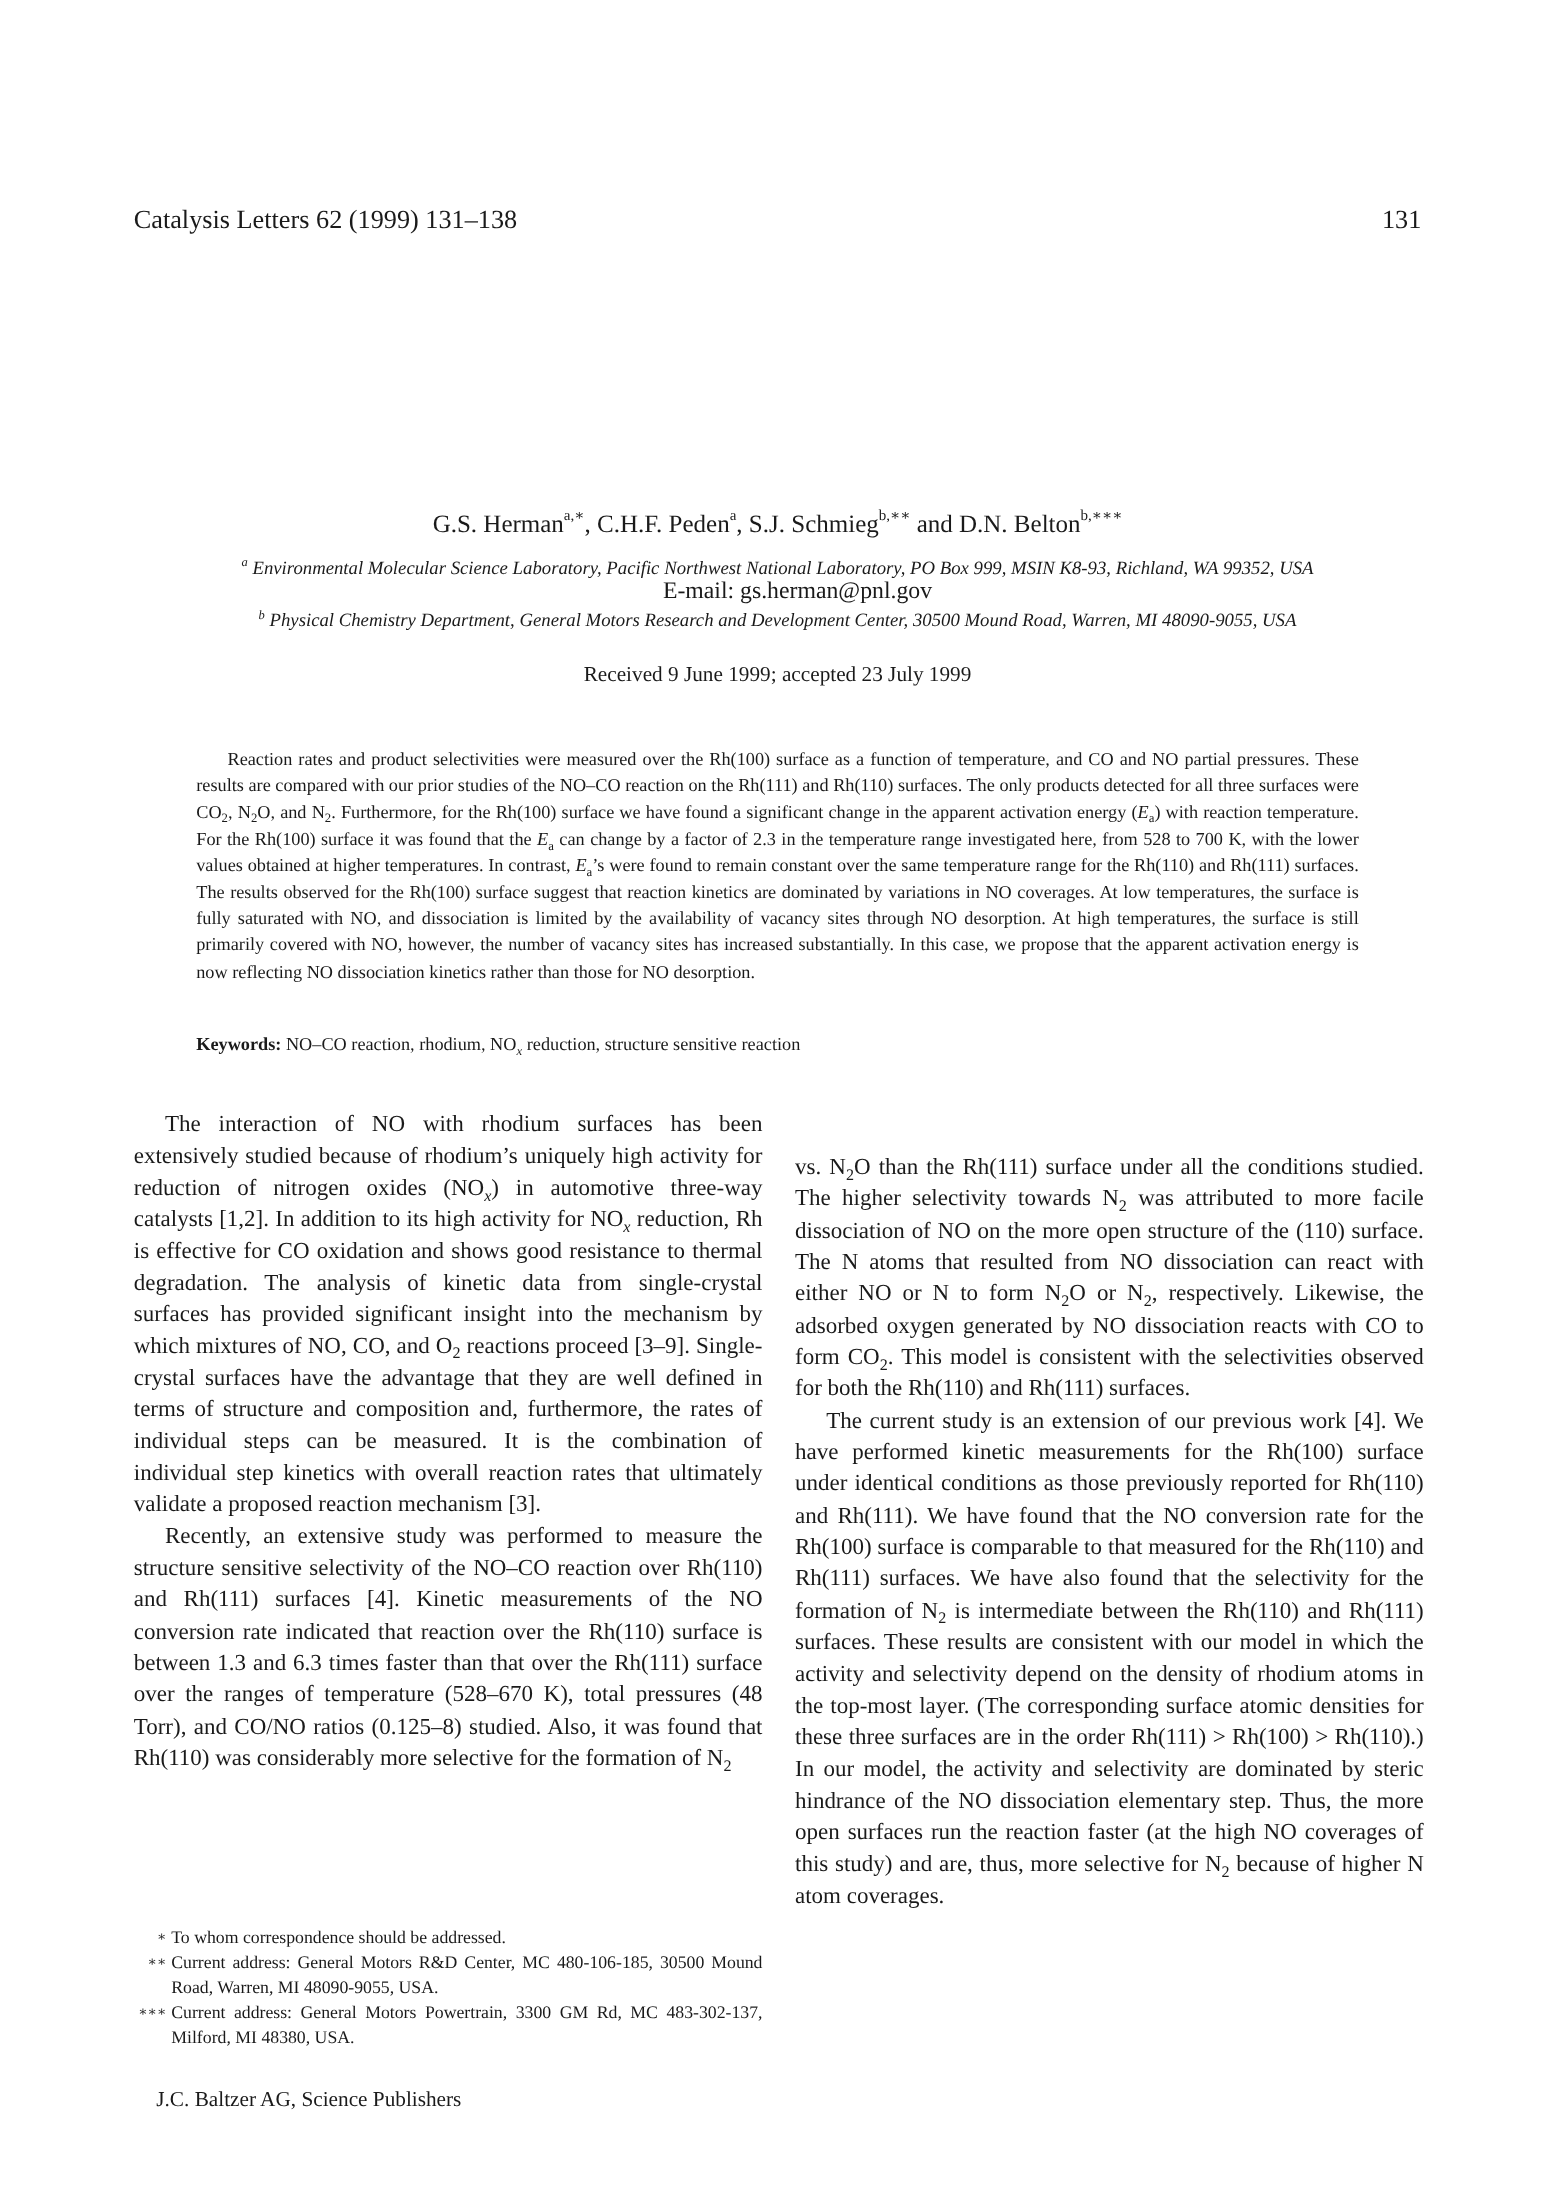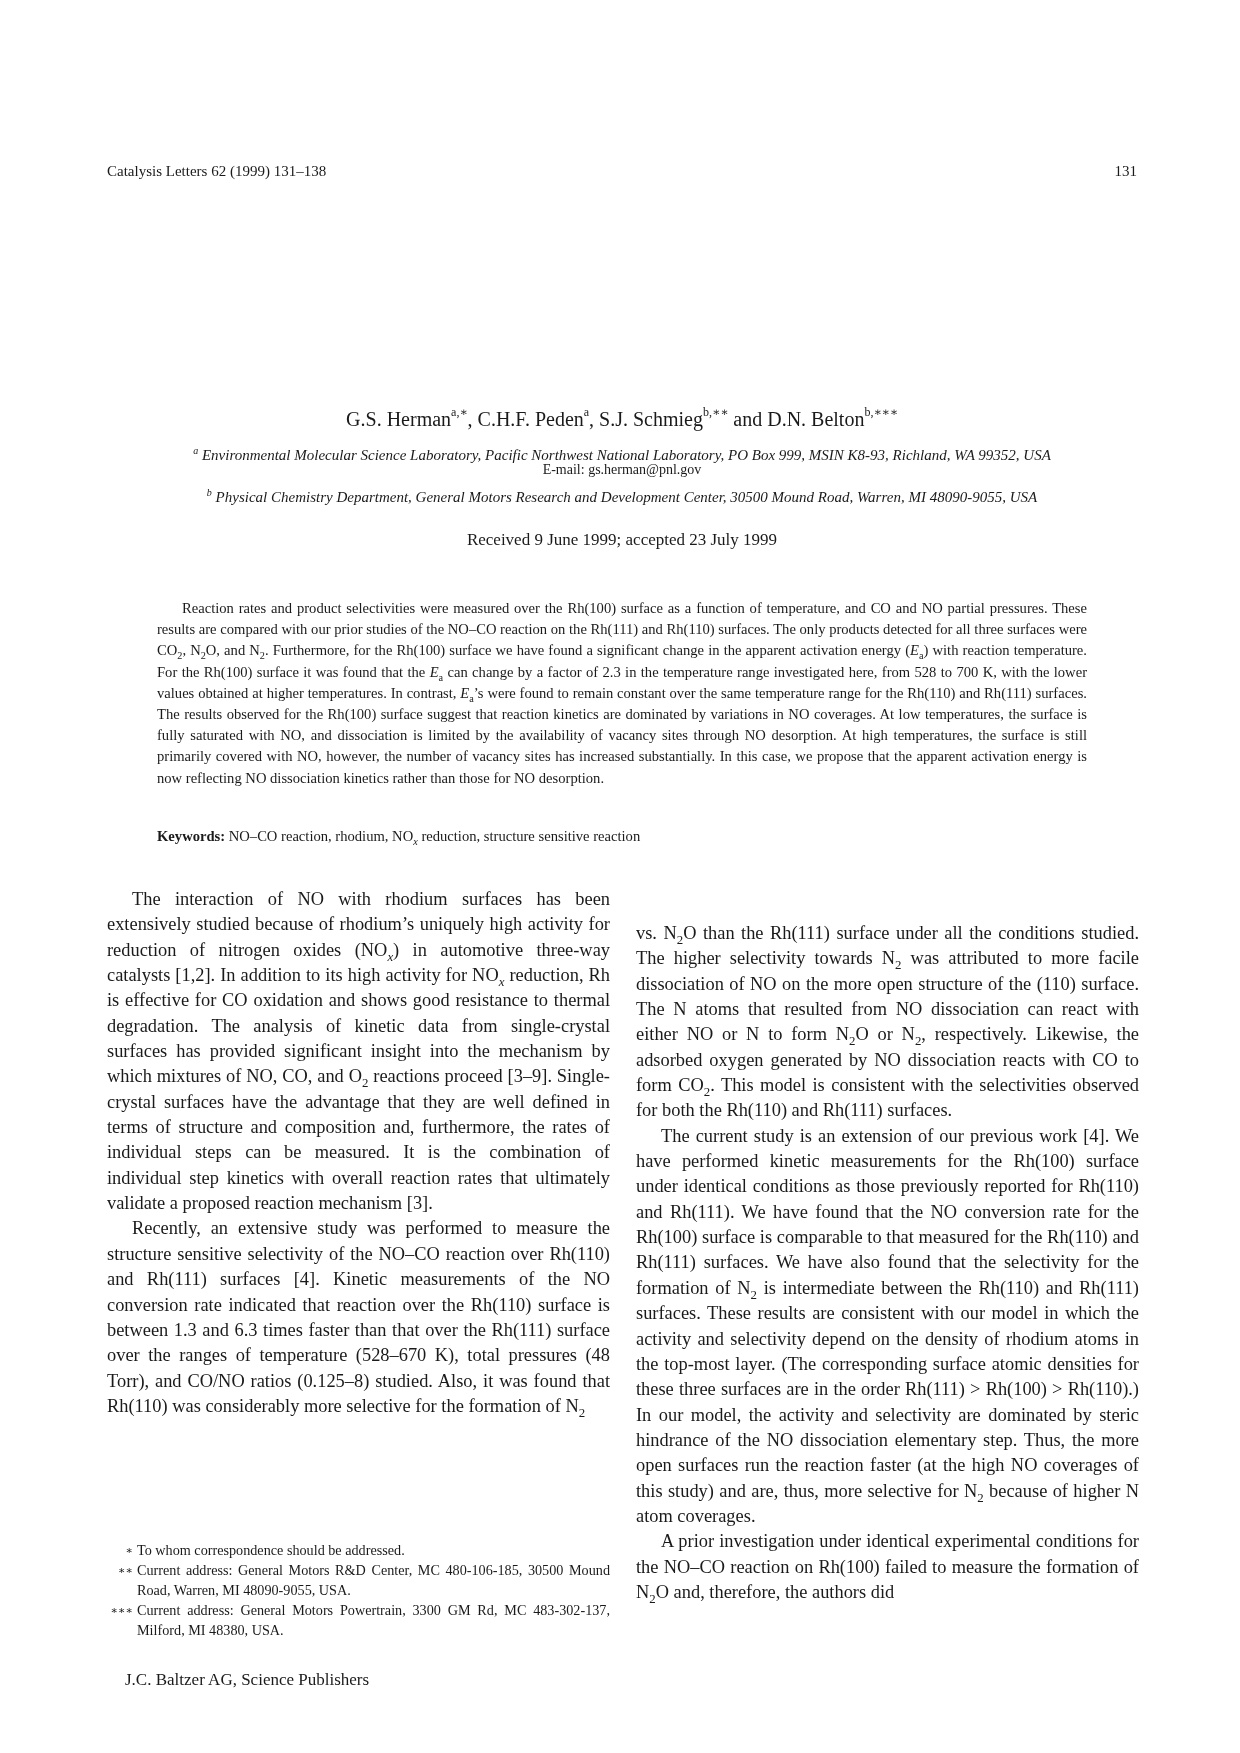--- a/index.html
+++ b/index.html
@@ -1,25 +1,25 @@
 <!DOCTYPE html>
 <html><head>
 <meta charset="utf-8">
 <style>
   html, body { margin: 0; padding: 0; background: #ffffff; }
   body { width: 1240px; height: 1753px; position: relative; overflow: hidden;
          font-family: "Liberation Serif", "DejaVu Serif", serif; color: #1a1a1a; }
   .abs { position: absolute; }
-  .running-head { top: 163px; left: 107px; width: 1030px; font-size: 15px; display: flex; justify-content: space-between; }
+  .running-head { top: 163px; left: 107px; width: 1030px; font-size: 21px; display: flex; justify-content: space-between; }
   .title { top: 292px; left: 107px; width: 1030px; text-align: center; font-size: 33px; line-height: 44px; }
   .authors { top: 407px; left: 107px; width: 1030px; text-align: center; font-size: 20px; }
   .authors sup { font-size: 12px; position: relative; top: -2px; }
   .affil { left: 107px; width: 1030px; text-align: center; font-size: 15px; font-style: italic; line-height: 21px; }
   .affil sup { font-size: 10px; font-style: italic; }
-  .email { left: 107px; width: 1030px; text-align: center; font-size: 14px; }
+  .email { left: 123px; width: 1030px; text-align: center; font-size: 19px; }
   .received { top: 530px; left: 107px; width: 1030px; text-align: center; font-size: 17px; }
   .abstract { top: 598px; left: 157px; width: 930px; font-size: 14.6px; line-height: 21.2px; text-align: justify; text-indent: 25px; }
   .keywords { top: 816px; left: 157px; width: 930px; font-size: 14.6px; margin-top: 12px; }
   .keywords b { font-weight: bold; }
   .col { top: 887px; width: 503px; font-size: 18.4px; line-height: 25.35px; text-align: justify; }
   .col-left { left: 107px; }
   .col-right { left: 636px; margin-top: 34px; }
   .col p { margin: 0; text-indent: 25px; }
   .col p.noindent { text-indent: 0; }
   .sec-head { font-weight: bold; font-size: 18.4px; margin: 0 0 25px 0; }
@@ -61,21 +61,20 @@
 <div class="abs keywords"><b>Keywords:</b><span> NO–CO reaction, rhodium, NO</span><sub><i class="m">x</i></sub><span> reduction, structure sensitive reaction</span></div>
 
 <div class="abs col col-left">
   <p><span>The interaction of NO with rhodium surfaces has been extensively studied because of rhodium’s uniquely high activity for reduction of nitrogen oxides (NO</span><sub><i class="m">x</i></sub><span>) in automotive three-way catalysts [1,2]. In addition to its high activity for NO</span><sub><i class="m">x</i></sub><span> reduction, Rh is effective for CO oxidation and shows good resistance to thermal degradation. The analysis of kinetic data from single-crystal surfaces has provided significant insight into the mechanism by which mixtures of NO, CO, and O</span><sub>2</sub><span> reactions proceed [3–9]. Single-crystal surfaces have the advantage that they are well defined in terms of structure and composition and, furthermore, the rates of individual steps can be measured. It is the combination of individual step kinetics with overall reaction rates that ultimately validate a proposed reaction mechanism [3].</span></p>
   <p><span>Recently, an extensive study was performed to measure the structure sensitive selectivity of the NO–CO reaction over Rh(110) and Rh(111) surfaces [4]. Kinetic measurements of the NO conversion rate indicated that reaction over the Rh(110) surface is between 1.3 and 6.3 times faster than that over the Rh(111) surface over the ranges of temperature (528–670 K), total pressures (48 Torr), and CO/NO ratios (0.125–8) studied. Also, it was found that Rh(110) was considerably more selective for the formation of N</span><sub>2</sub></p>
 </div>
 
 <div class="abs col col-right">
   <p class="noindent"><span>vs. N</span><sub>2</sub><span>O than the Rh(111) surface under all the conditions studied. The higher selectivity towards N</span><sub>2</sub><span> was attributed to more facile dissociation of NO on the more open structure of the (110) surface. The N atoms that resulted from NO dissociation can react with either NO or N to form N</span><sub>2</sub><span>O or N</span><sub>2</sub><span>, respectively. Likewise, the adsorbed oxygen generated by NO dissociation reacts with CO to form CO</span><sub>2</sub><span>. This model is consistent with the selectivities observed for both the Rh(110) and Rh(111) surfaces.</span></p>
   <p><span>The current study is an extension of our previous work [4]. We have performed kinetic measurements for the Rh(100) surface under identical conditions as those previously reported for Rh(110) and Rh(111). We have found that the NO conversion rate for the Rh(100) surface is comparable to that measured for the Rh(110) and Rh(111) surfaces. We have also found that the selectivity for the formation of N</span><sub>2</sub><span> is intermediate between the Rh(110) and Rh(111) surfaces. These results are consistent with our model in which the activity and selectivity depend on the density of rhodium atoms in the top-most layer. (The corresponding surface atomic densities for these three surfaces are in the order Rh(111) &gt; Rh(100) &gt; Rh(110).) In our model, the activity and selectivity are dominated by steric hindrance of the NO dissociation elementary step. Thus, the more open surfaces run the reaction faster (at the high NO coverages of this study) and are, thus, more selective for N</span><sub>2</sub><span> because of higher N atom coverages.</span></p>
-  <p><span>A prior investigation under identical experimental conditions for the NO–CO reaction on Rh(100) failed to measure the formation of N</span><sub>2</sub><span>O and, therefore, the authors did</span></p>
 </div>
 
 <div class="abs footnotes">
   <div class="fn">
       <span class="mark">∗</span>
       <span class="txt">To whom correspondence should be addressed.</span>
     </div>
   <div class="fn">
       <span class="mark">∗∗</span>
       <span class="txt">Current address: General Motors R&amp;D Center, MC 480-106-185, 30500 Mound Road, Warren, MI 48090-9055, USA.</span>

